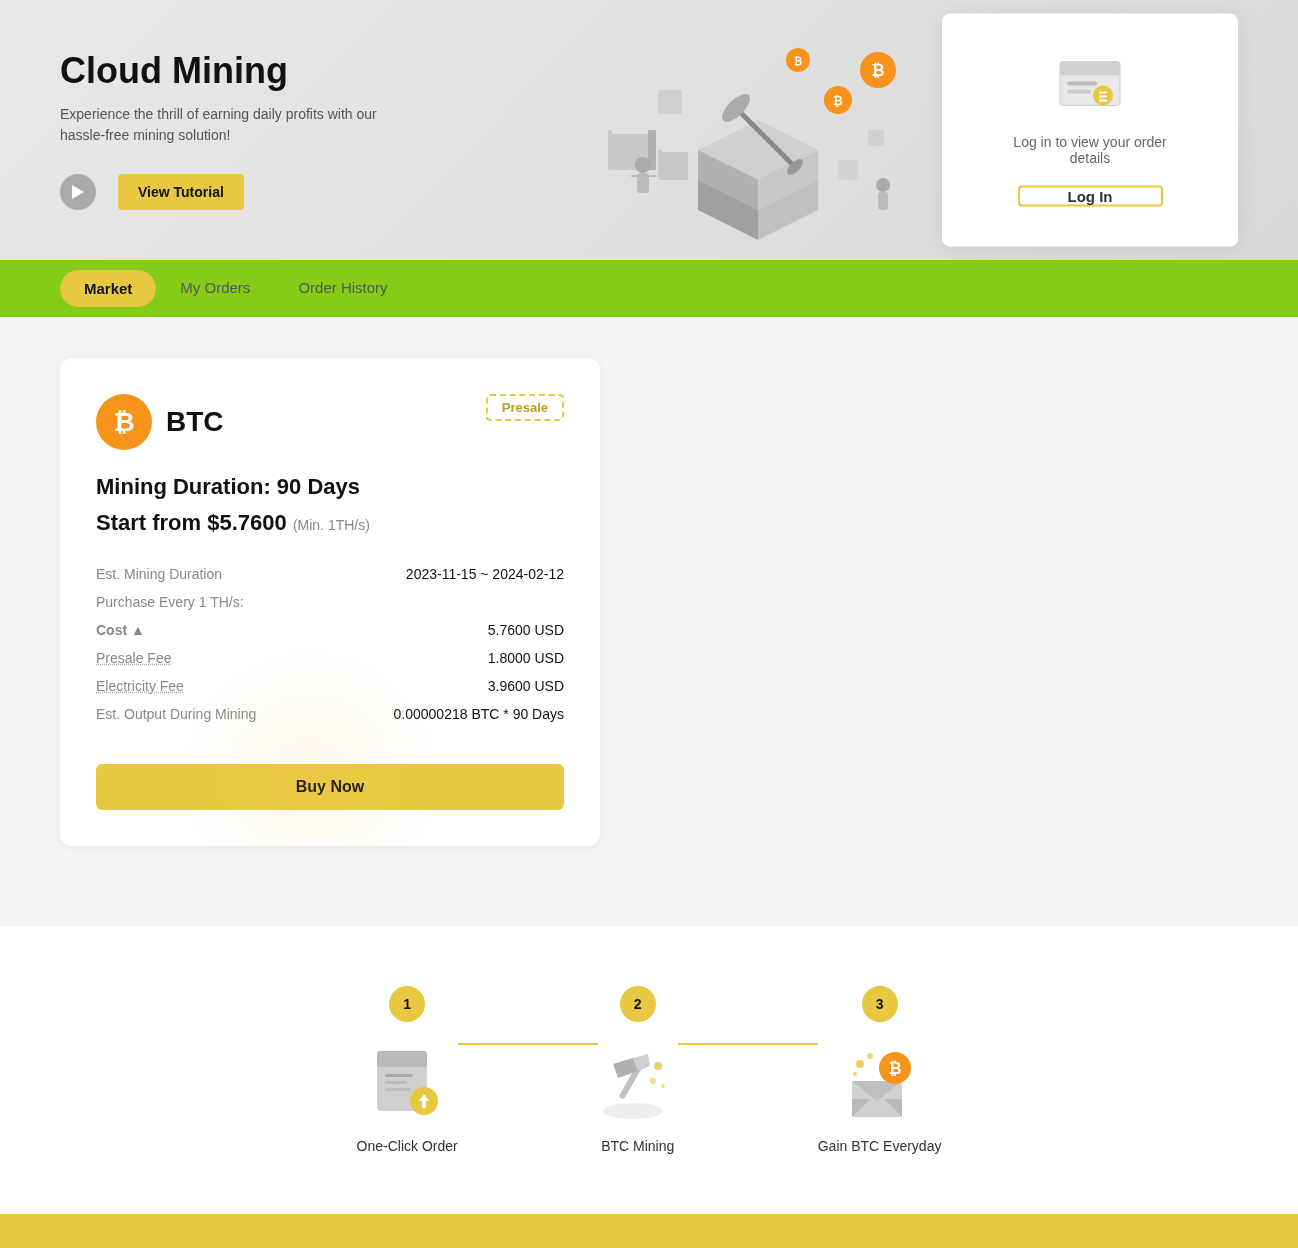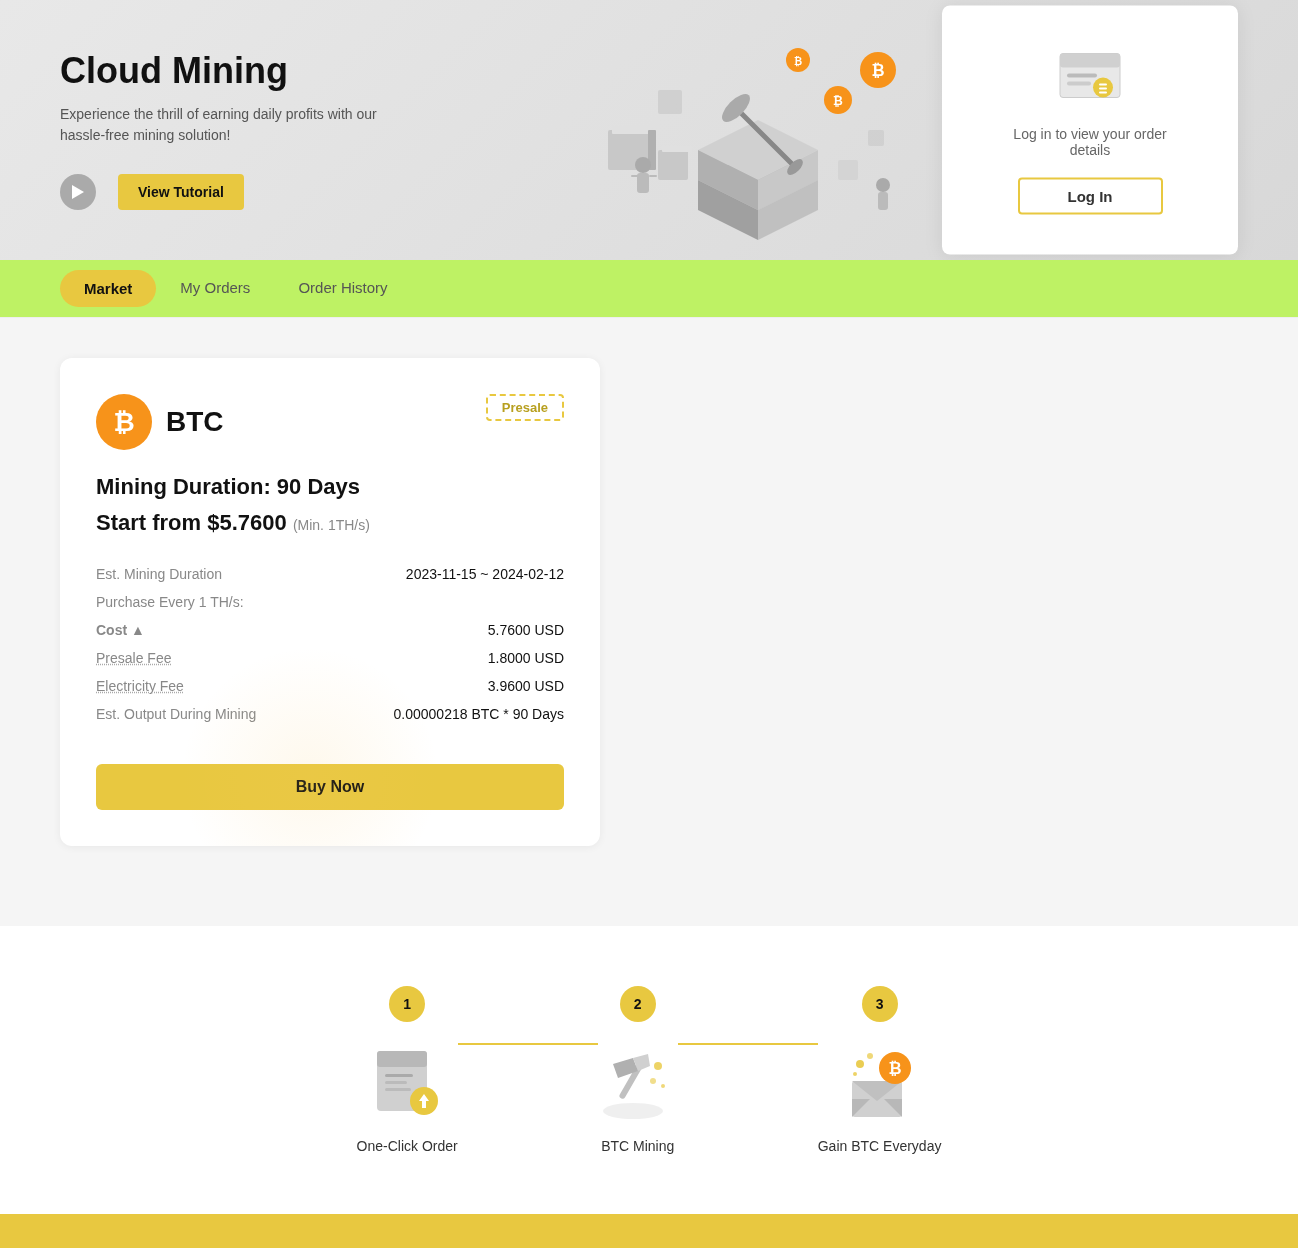--- a/index.html
+++ b/index.html
@@ -40,26 +40,26 @@
     .login-card {
       position: absolute; right: 60px; top: 50%; transform: translateY(-50%);
       background: white; border-radius: 8px; padding: 40px 50px;
       box-shadow: 0 2px 20px rgba(0,0,0,0.08); text-align: center;
       width: 296px; z-index: 3;
     }
     .login-card-icon { margin-bottom: 16px; }
     .login-card-text { font-size: 14px; color: #666; margin-bottom: 20px; }
     .login-btn {
       background: transparent; border: 2px solid #e8c840;
-      padding: 8px 48px; border-radius: 4px; font-weight: 600;
+      padding: 0 48px; border-radius: 4px; font-weight: 600;
       font-size: 15px; cursor: pointer; color: #333; text-align: center;
     }
 
     
-    .tabs-section { background: #bef264; padding: 0 60px; border-bottom: 1px solid #eee; }
+    .tabs-section { background: #84cc16; padding: 0 60px; border-bottom: 1px solid #eee; }
     .tabs { display: flex; gap: 0; }
     .tab {
       padding: 18px 24px; font-size: 15px; cursor: pointer; border: none; background: none;
       font-weight: 500; color: #555; border-bottom: 3px solid transparent;
     }
     .tab.active {
       background: #e8c840; border-radius: 20px; margin: 10px 0;
       border-bottom: none; color: #111; font-weight: 700; padding: 10px 24px;
     }
 

